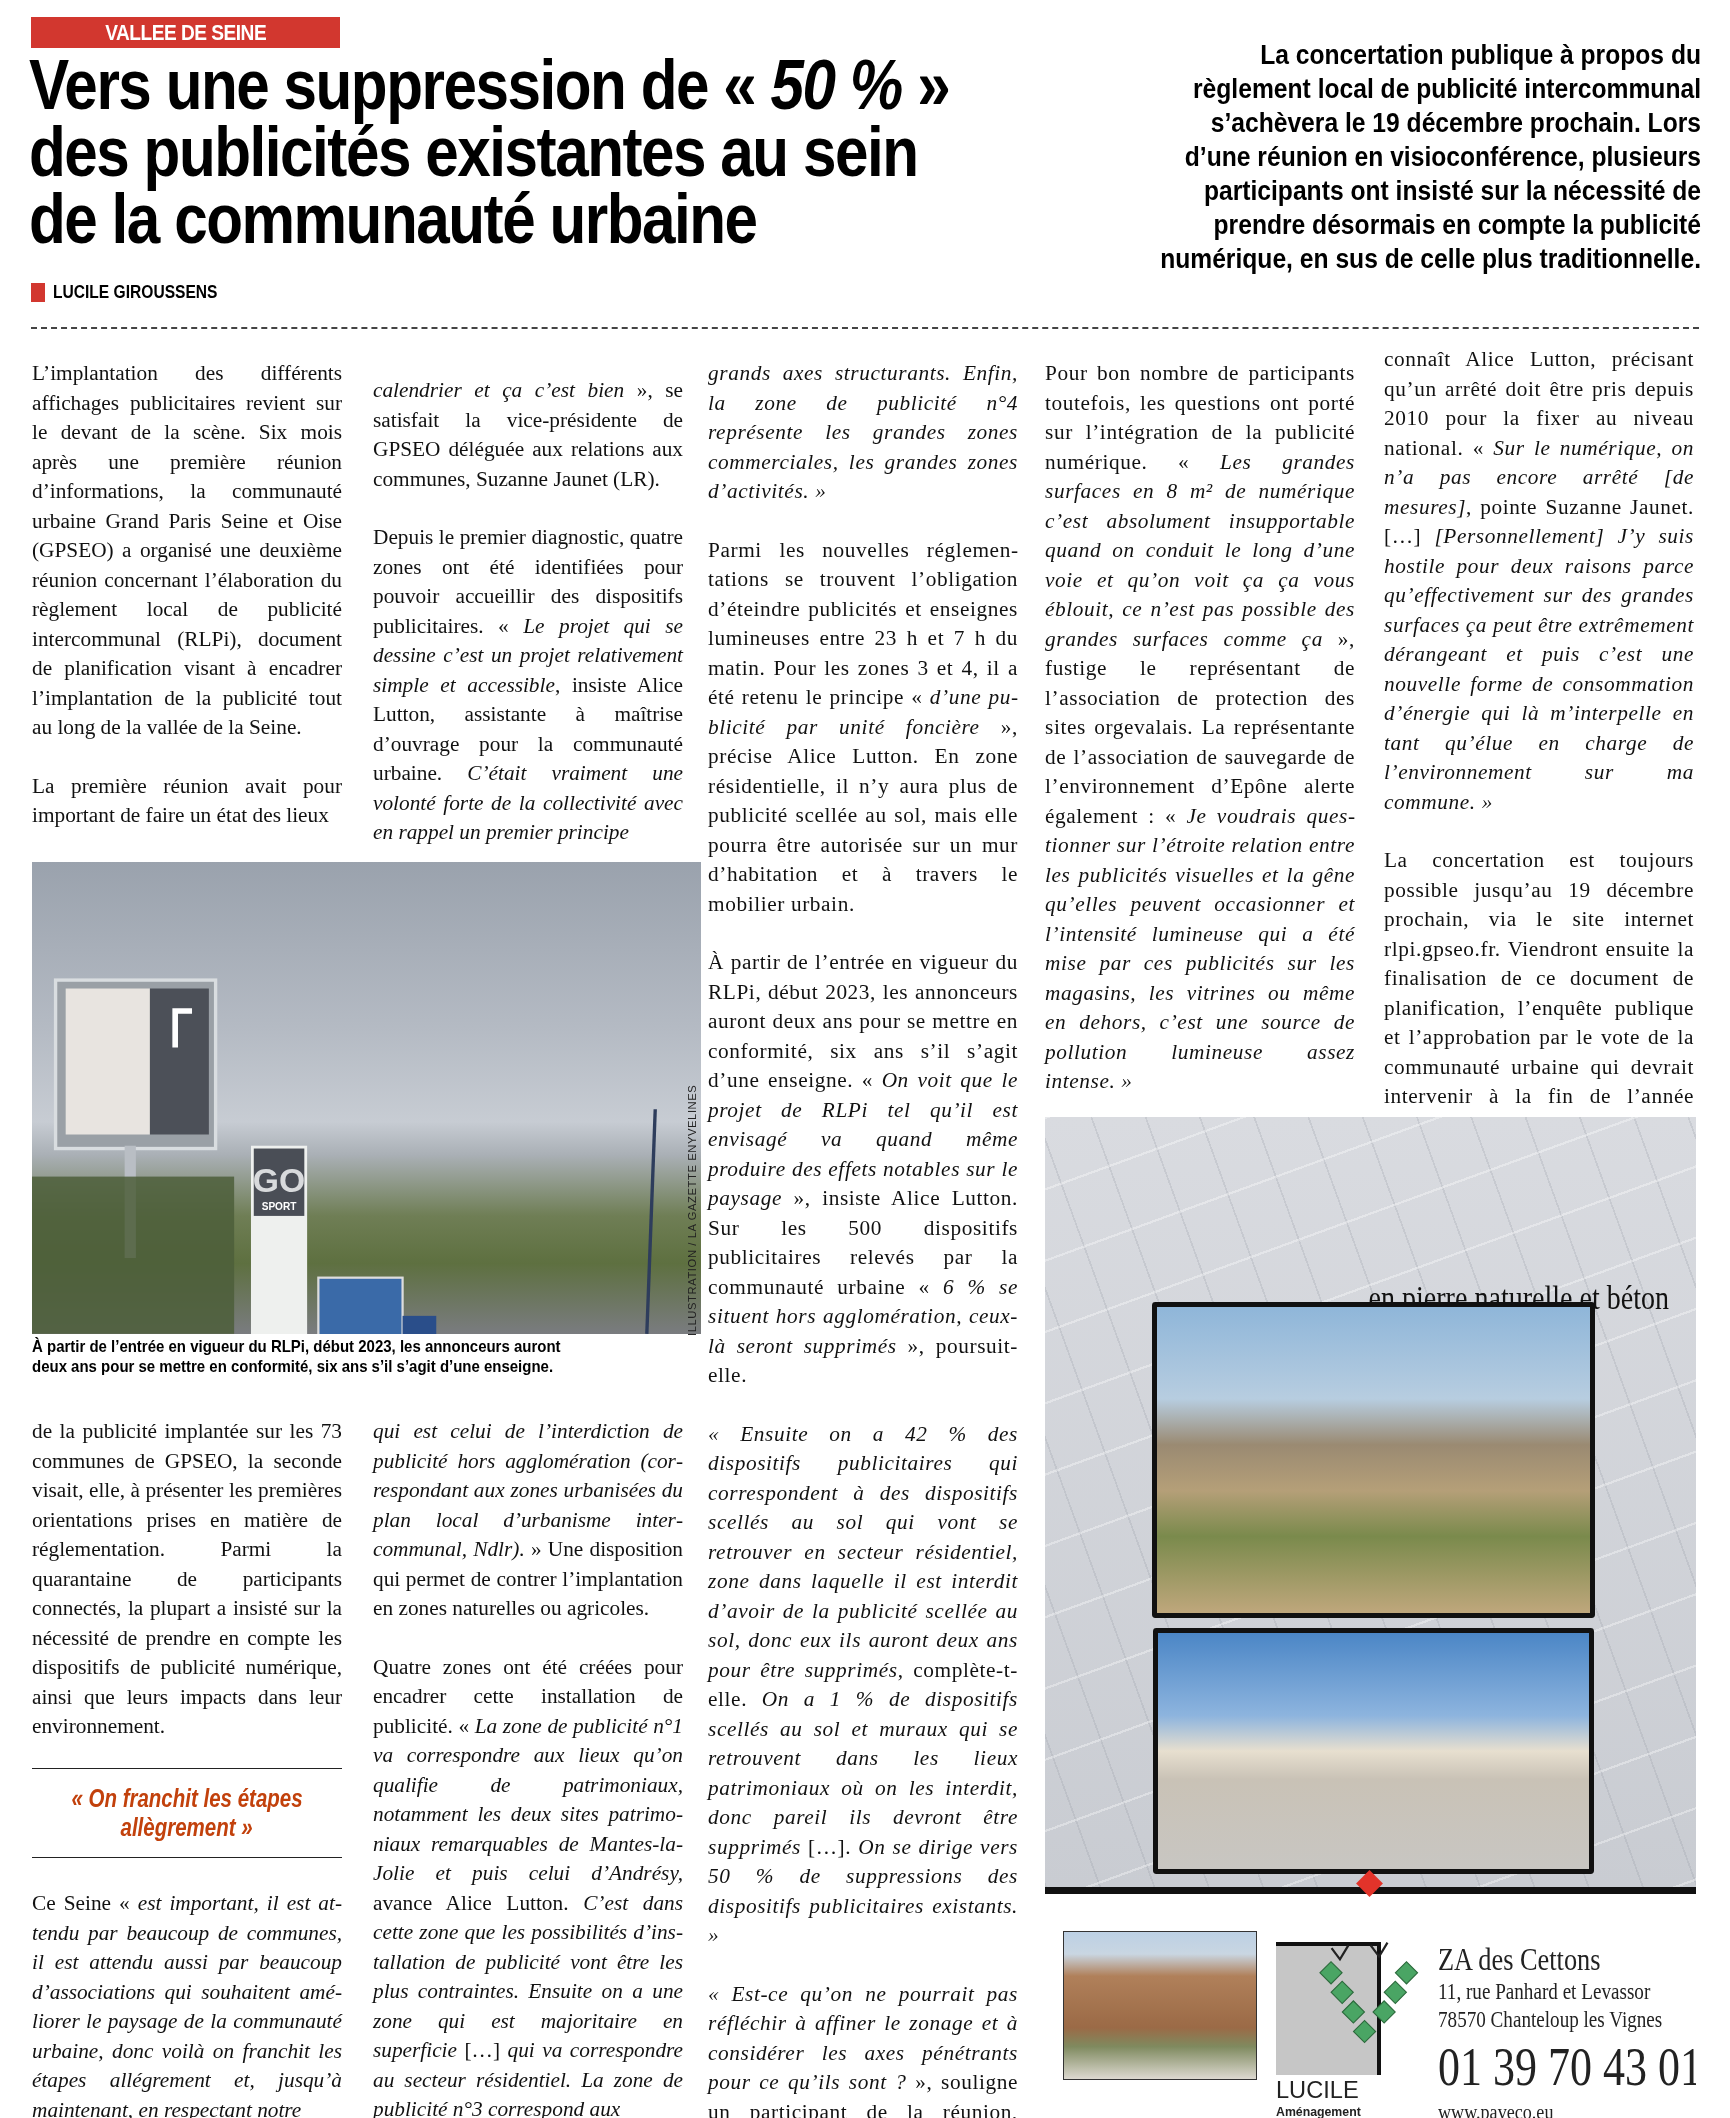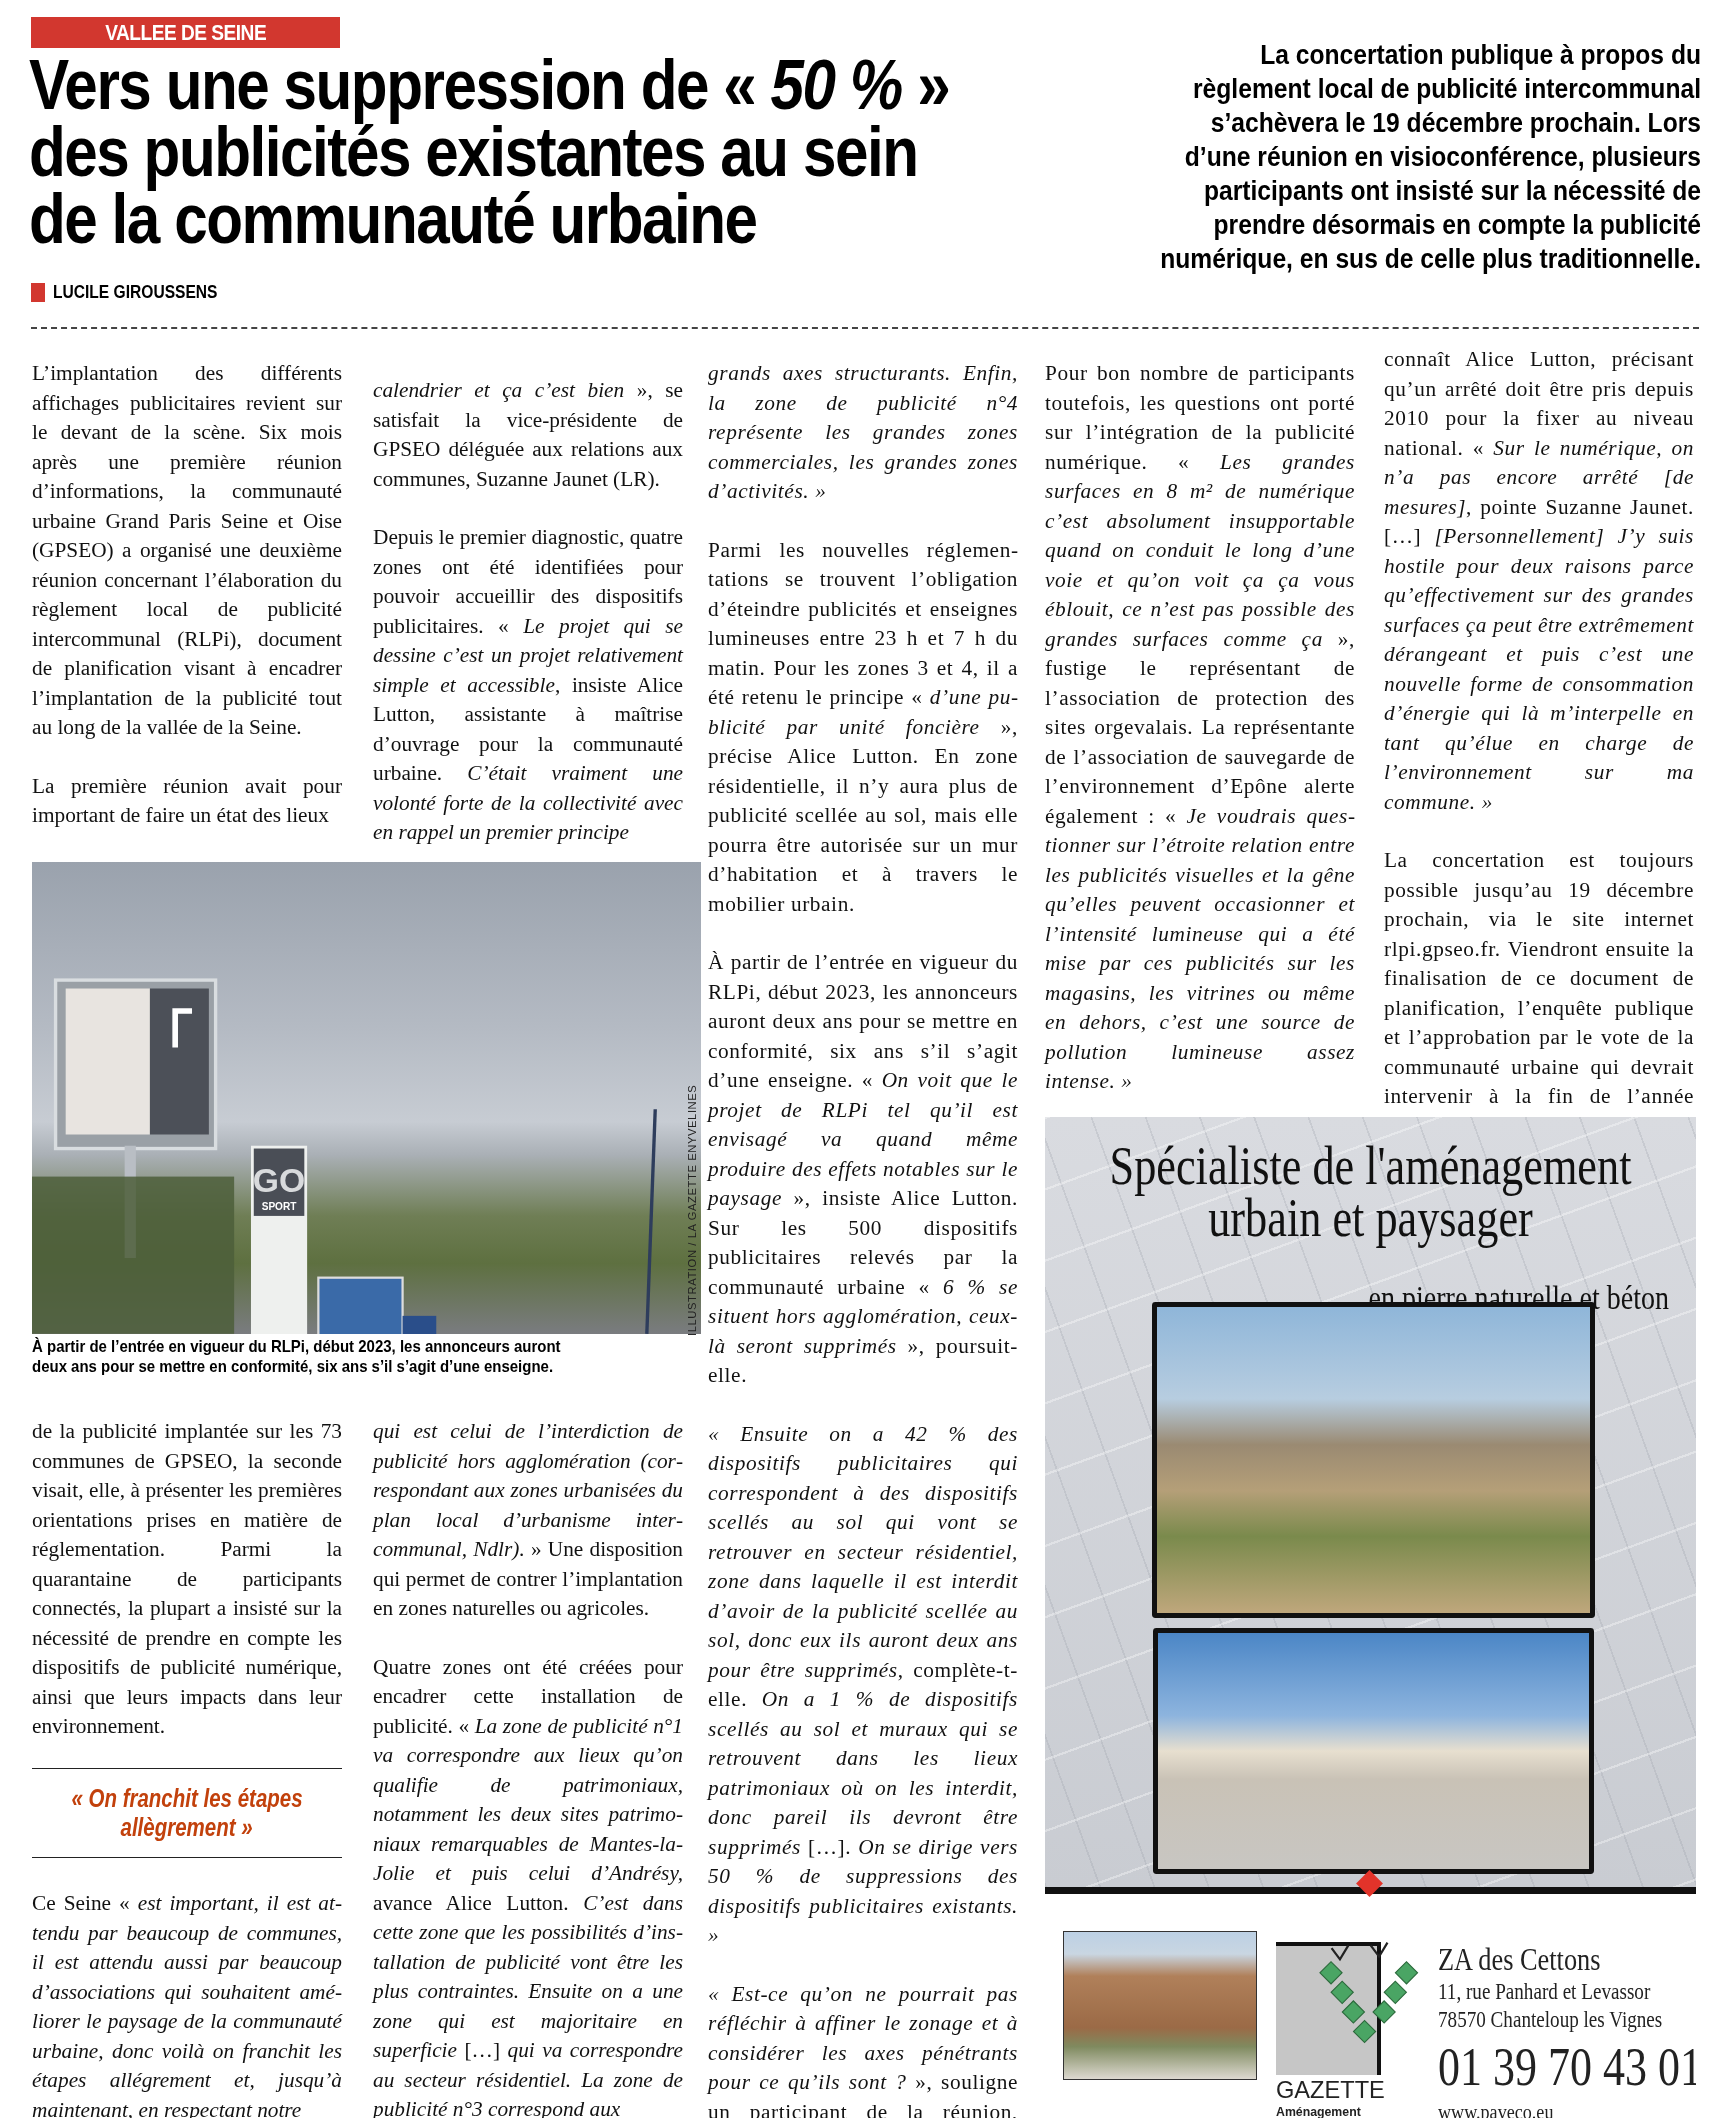--- a/index.html
+++ b/index.html
@@ -159,44 +159,40 @@
   <p style="margin:0"><span>Concernant l’intensité lumineuse « </span><i>il y a un vide réglementaire</i><span> », re­</span></p>
 </div>
 
 <div class="col" style="left:1384px; top:345px; letter-spacing:0.6px;">
   <p><span>connaît Alice Lutton, précisant qu’un arrêté doit être pris depuis 2010 pour la fixer au niveau national. « </span><i>Sur le numérique, on n’a pas encore arrêté [de mesures]</i><span>, pointe Suzanne Jaunet. […] </span><i>[Personnellement] J’y suis hostile pour deux raisons parce qu’effecti­vement sur des grandes surfaces ça peut être extrêmement dérangeant et puis c’est une nouvelle forme de consommation d’énergie qui là m’interpelle en tant qu’élue en charge de l’environnement sur ma commune. »</i></p>
   <p style="margin:0"><span>La concertation est toujours possible jusqu’au 19 décembre prochain, via le site internet rlpi.gpseo.fr. Viendront ensuite la finalisation de ce document de planification, l’enquête publique et l’approbation par le vote de la communauté urbaine qui devrait intervenir à la fin de l’année 2022.</span> <span>■</span></p>
 </div>
 
 <div class="abs ad">
   <div class="ad-top"></div>
-  <div class="ad-title">
-    <span>Spécialiste de l'aménagement</span>
-    <span>urbain et paysager</span>
-  </div>
   <div class="ad-sub"><span>en pierre naturelle et béton</span></div>
   <div class="ad-photo1"></div>
   <div class="ad-photo2"></div>
   <div class="ad-bar"></div>
   <div class="ad-diamond"></div>
   <div class="ad-build"></div>
   <div class="ad-logo"></div>
   <svg class="ad-logo-v" viewBox="0 0 230 220">
     <g fill="#4aa564" stroke="#2c6a3c" stroke-width="2">
       <rect x="25" y="50" width="28" height="28" transform="rotate(45 39 64)"></rect>
       <rect x="45" y="85" width="28" height="28" transform="rotate(45 59 99)"></rect>
       <rect x="65" y="120" width="28" height="28" transform="rotate(45 79 134)"></rect>
       <rect x="85" y="155" width="28" height="28" transform="rotate(45 99 169)"></rect>
       <rect x="160" y="50" width="28" height="28" transform="rotate(45 174 64)"></rect>
       <rect x="140" y="85" width="28" height="28" transform="rotate(45 154 99)"></rect>
       <rect x="120" y="120" width="28" height="28" transform="rotate(45 134 134)"></rect>
     </g>
     <path d="M40 20 L55 40 L70 15 M110 15 L125 35 L140 10" stroke="#222" stroke-width="4" fill="none"></path>
   </svg>
-  <div class="ad-brand">GAZETTE</div>
+  <div class="ad-brand">LUCILE</div>
   <div class="ad-brand2">Aménagement</div>
   <div class="ad-contact">
     <span class="zone">ZA des Cettons</span>
     <span class="addr">11, rue Panhard et Levassor</span>
     <span class="addr">78570 Chanteloup les Vignes</span>
     <span class="phone">01 39 70 43 01</span>
     <span class="web">www.paveco.eu</span>
   </div>
 </div>
 

